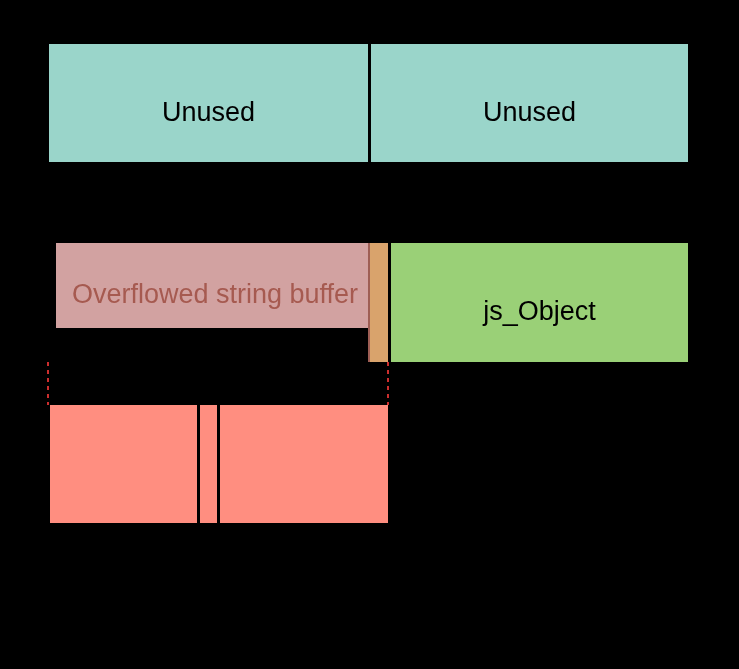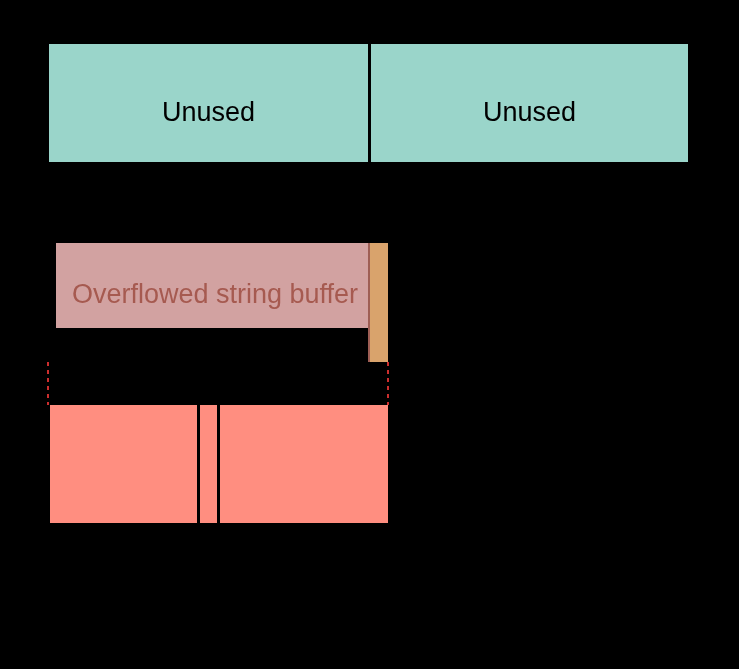--- a/index.html
+++ b/index.html
@@ -68,20 +68,23 @@
   </div>
   <div class="box teal teal-right">
     <span class="label">Unused</span>
   </div>
 
   <div class="box pink-box">
     <span class="label">Overflowed string buffer</span>
   </div>
   <div class="maroon-divider"></div>
   <div class="orange-strip"></div>
+  <div class="box green-box">
+    <span class="label">js_Object</span>
+  </div>
 
   <div class="dash dash-left"></div>
   <div class="dash dash-right"></div>
 
   <div class="salmon salmon-1"></div>
   <div class="salmon salmon-2"></div>
   <div class="salmon salmon-3"></div>
 
 </div>
 

